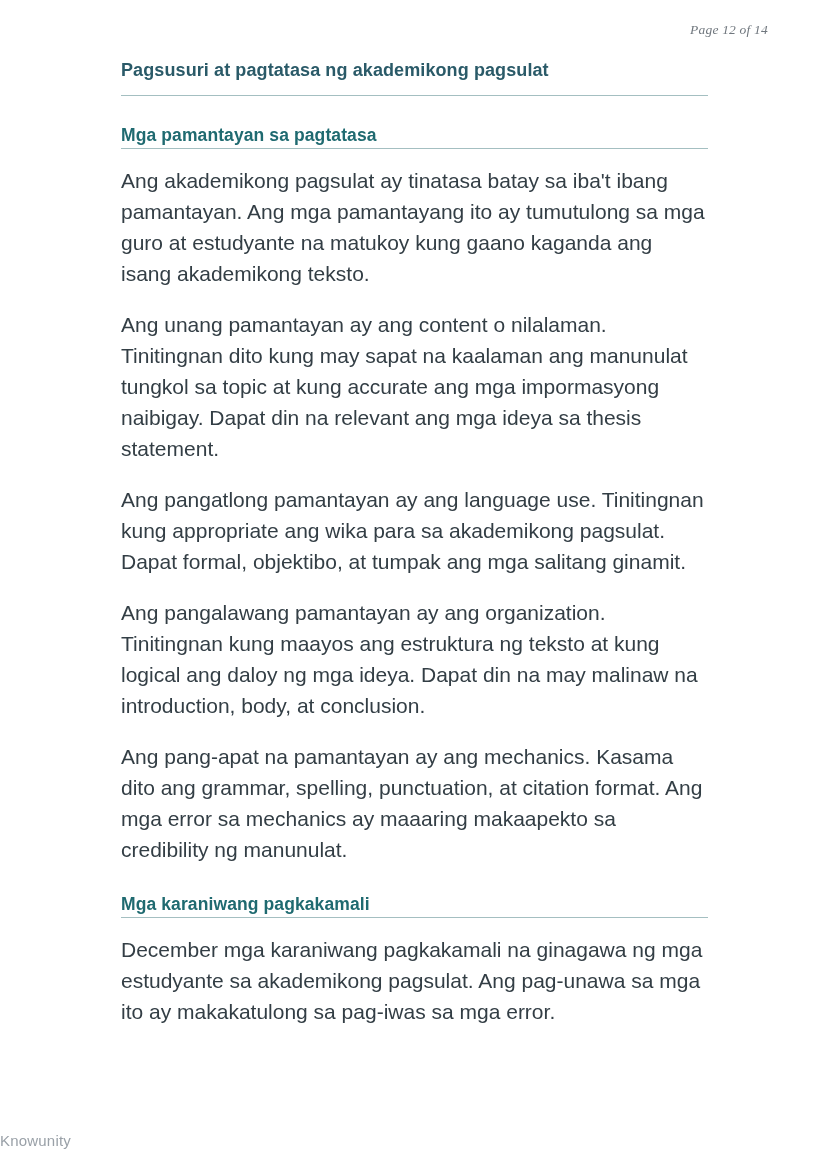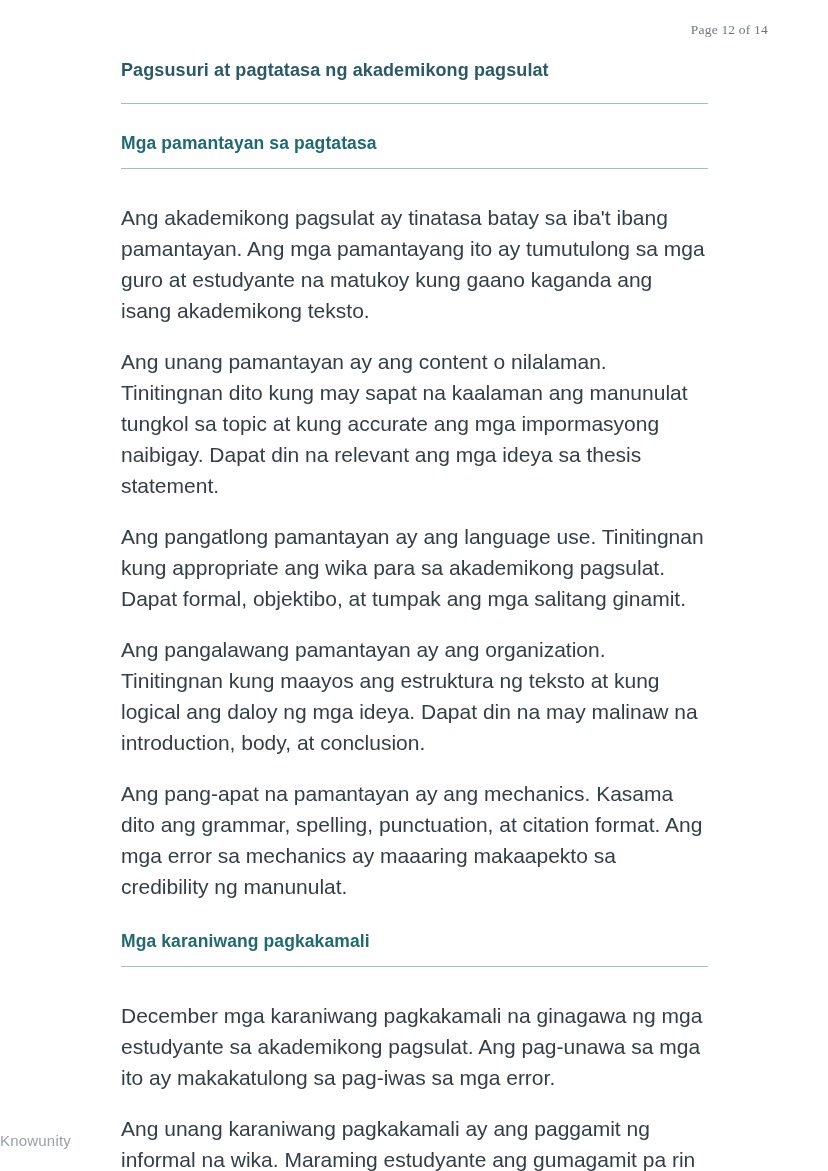--- a/index.html
+++ b/index.html
@@ -12,44 +12,45 @@
     overflow: hidden;
   }
   .page-number {
     position: absolute;
     top: 22px;
     right: 60px;
     font-family: "Liberation Serif", serif;
     font-size: 13.5px;
     color: #70777e;
     letter-spacing: 0.2px;
+    font-style: italic;
   }
   .content {
     position: absolute;
     left: 121px;
     top: 60px;
     width: 587px;
   }
   h1.doc-title {
     font-size: 18px;
     font-weight: 700;
     color: #2a5a68;
     letter-spacing: 0.1px;
-    padding-bottom: 22px;
+    padding-bottom: 14px;
     border-bottom: 1px solid #a4bfc1;
   }
   h2.section-heading {
     font-size: 17.5px;
     font-weight: 700;
     color: #1f6a70;
     letter-spacing: 0.1px;
     margin-top: 29px;
-    padding-bottom: 14px;
+    padding-bottom: 2px;
     border-bottom: 1px solid #a4bfc1;
-    margin-bottom: 33px;
+    margin-bottom: 16px;
   }
   p.body-para {
     font-size: 21px;
     line-height: 31px;
     color: #333e45;
     margin-bottom: 20px;
   }
   .footer {
     position: absolute;
     bottom: 22px;
@@ -78,17 +79,16 @@
   <p class="body-para">Ang pangatlong pamantayan ay ang language use. Tinitingnan kung appropriate ang wika para sa akademikong pagsulat. Dapat formal, objektibo, at tumpak ang mga salitang ginamit.</p>
 
   <p class="body-para">Ang pangalawang pamantayan ay ang organization. Tinitingnan kung maayos ang estruktura ng teksto at kung logical ang daloy ng mga ideya. Dapat din na may malinaw na introduction, body, at conclusion.</p>
 
   <p class="body-para">Ang pang-apat na pamantayan ay ang mechanics. Kasama dito ang grammar, spelling, punctuation, at citation format. Ang mga error sa mechanics ay maaaring makaapekto sa credibility ng manunulat.</p>
 
   <h2 class="section-heading">Mga karaniwang pagkakamali</h2>
 
   <p class="body-para">December mga karaniwang pagkakamali na ginagawa ng mga estudyante sa akademikong pagsulat. Ang pag-unawa sa mga ito ay makakatulong sa pag-iwas sa mga error.</p>
 
-  <p class="body-para">Ang unang karaniwang pagkakamali ay ang paggamit ng informal na wika. Maraming estudyante ang gumagamit pa rin ng conversational tone o mga slang words sa kanilang akademikong paper.</p>
 
 </div>
 
 <div class="footer">Knowunity</div>
 
 </body></html>

